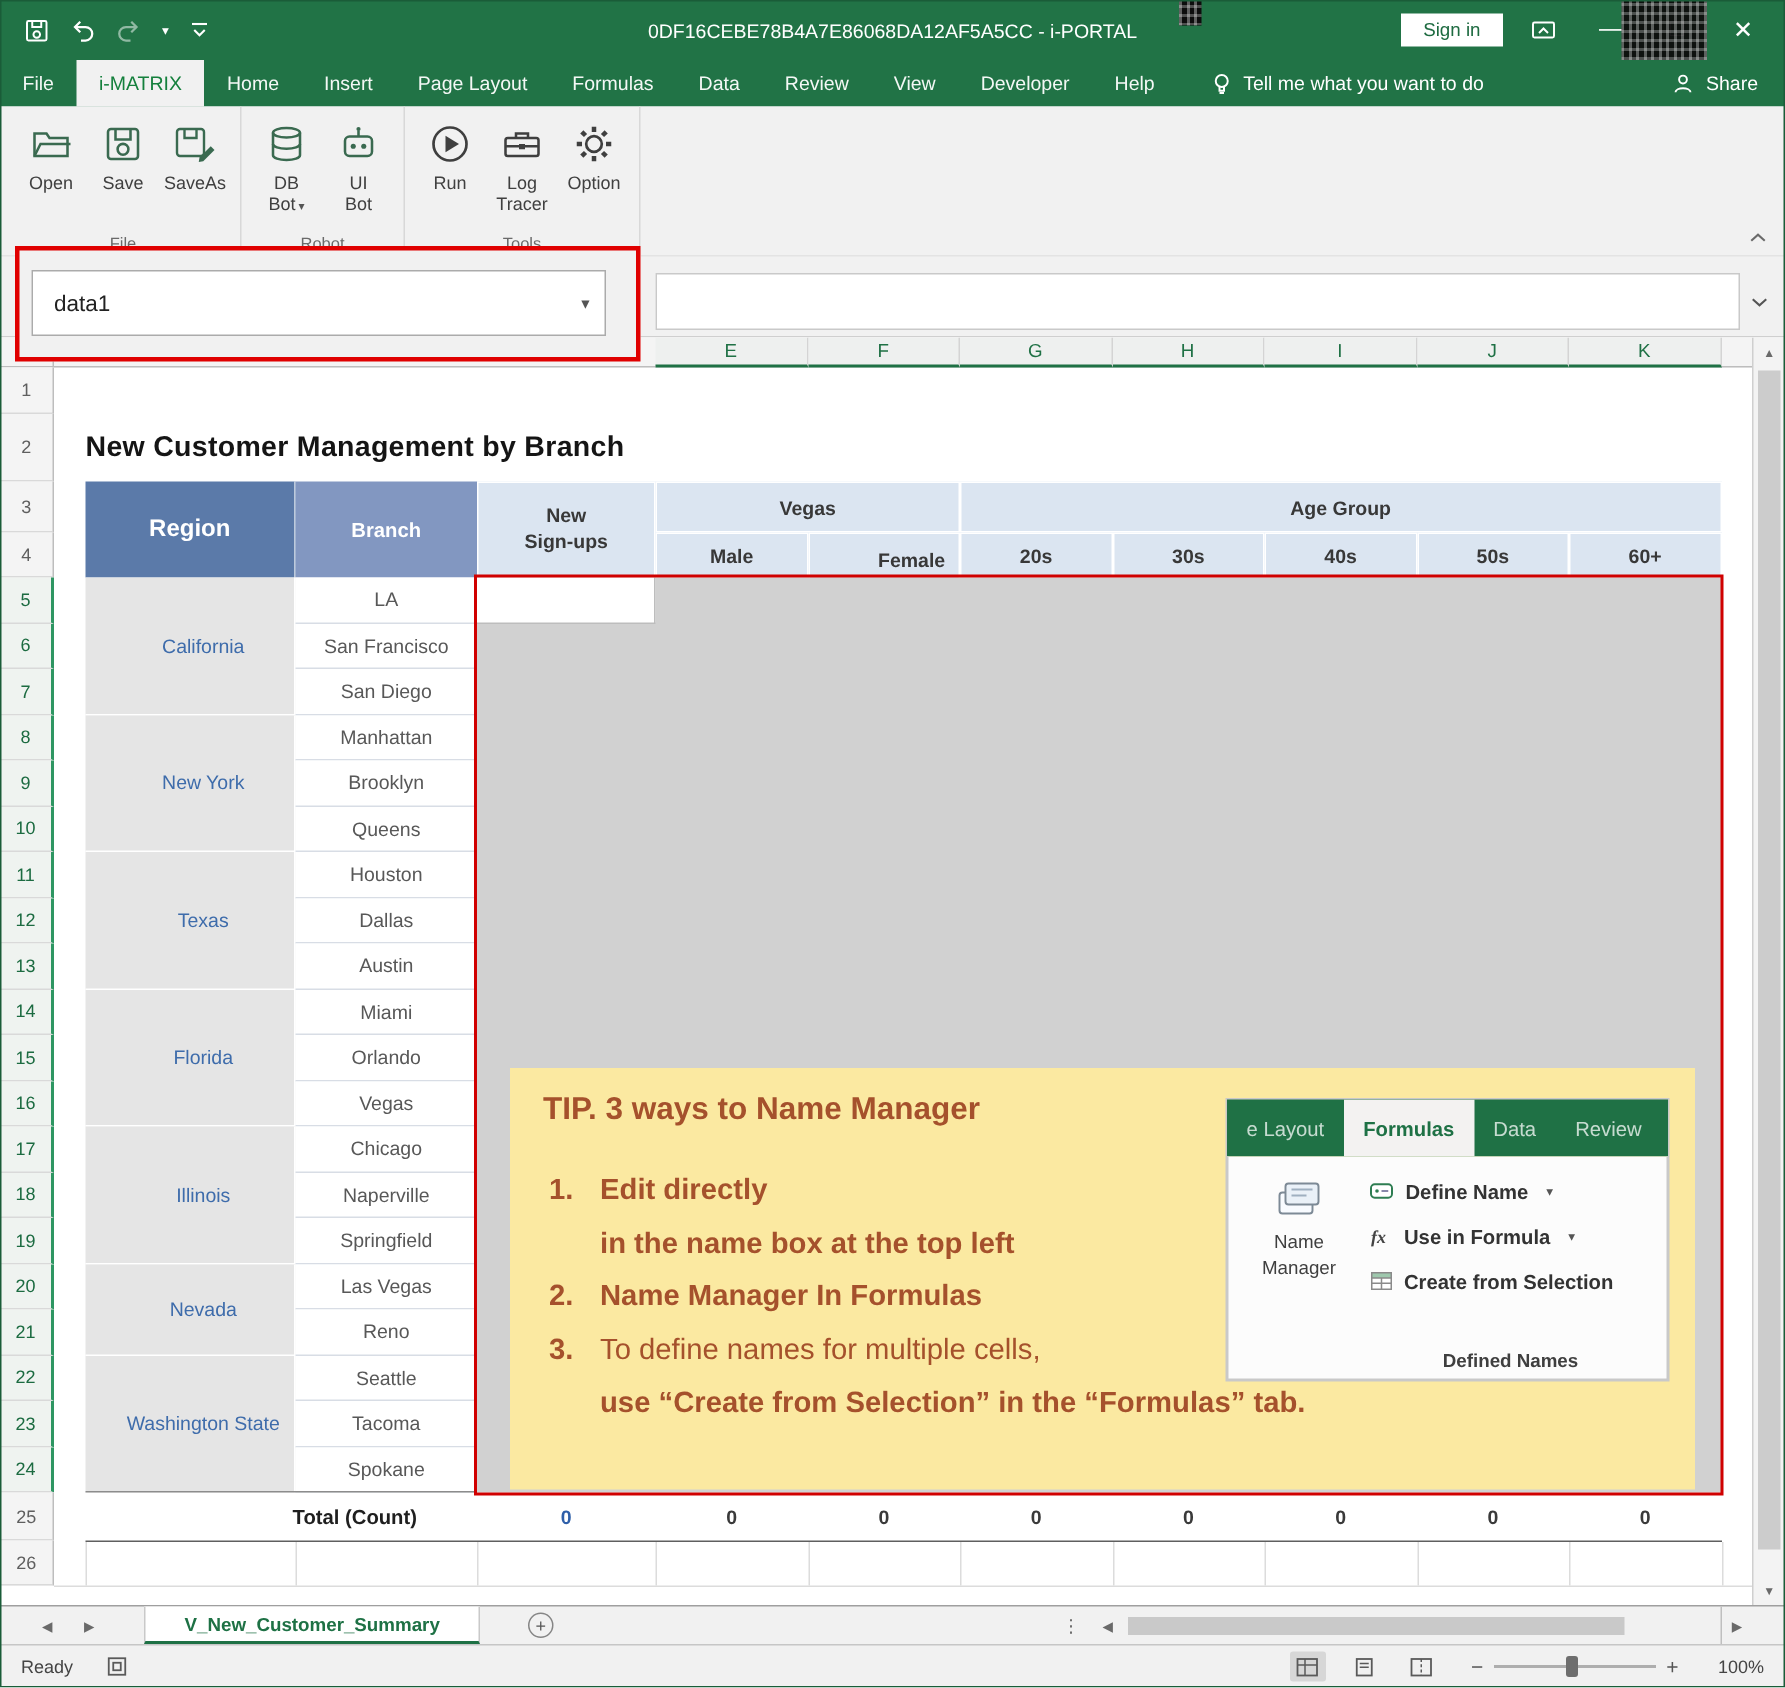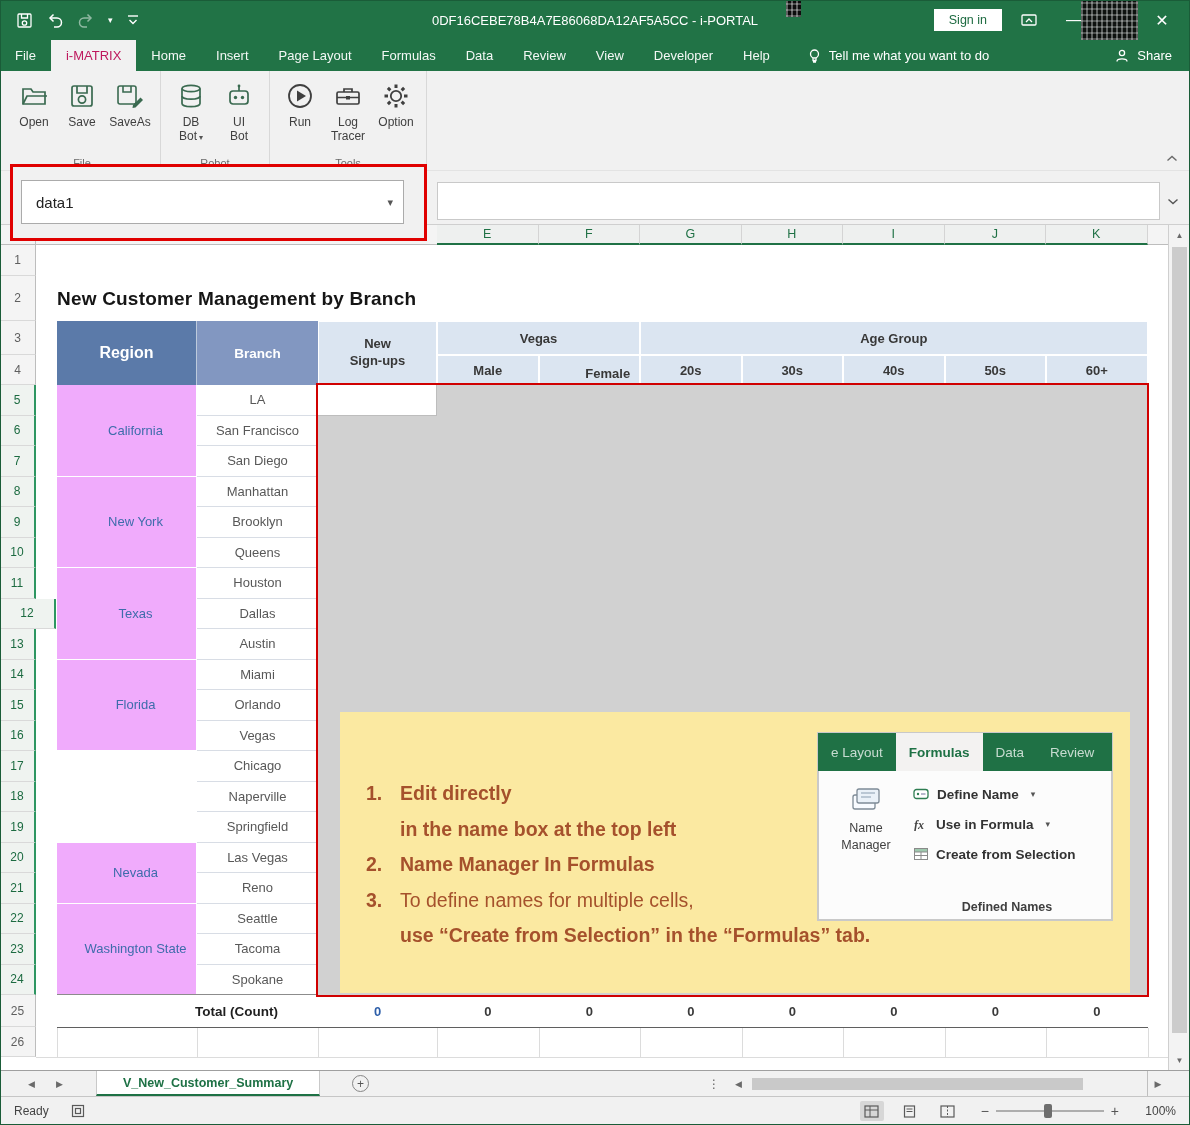--- a/index.html
+++ b/index.html
@@ -18,21 +18,21 @@
   .wbtn{width:44px;height:40px;display:flex;align-items:center;justify-content:center;font-size:16px;color:#fff;}
   .glitch{position:absolute;background:#0d0d0d;
     background-image:repeating-linear-gradient(90deg,rgba(255,255,255,.35) 0 2px,transparent 2px 5px),
                      repeating-linear-gradient(0deg,rgba(255,255,255,.28) 0 2px,transparent 2px 6px);
     z-index:3;}
 
   
   #ribbon-tabrow{position:absolute;left:0;top:40px;width:1190px;height:31px;background:#217346;display:flex;align-items:stretch;}
   #tabs-slot{display:flex;align-items:stretch;}
   .rtab{display:flex;align-items:center;padding:0 15px;font-size:13px;color:rgba(255,255,255,.95);cursor:pointer;}
-  .rtab.active{background:#f1f1f1;color:#be185d;}
+  .rtab.active{background:#f1f1f1;color:#15803d;}
   .tellme{display:flex;align-items:center;gap:7px;margin-left:22px;font-size:13px;color:#fff;}
   .share{margin-left:auto;margin-right:18px;display:flex;align-items:center;gap:7px;font-size:13px;color:#fff;}
 
   
   #ribbon{position:absolute;left:0;top:71px;width:1190px;height:99px;background:#f1f1f1;display:flex;align-items:stretch;padding-left:4px;}
   .rgroup{position:relative;display:flex;align-items:flex-start;padding:5px 6px 16px 6px;border-right:1px solid #d8d8d8;}
   .rgroup-label{position:absolute;left:0;right:0;bottom:1px;text-align:center;font-size:11px;color:#6a6a6a;}
   .rbtn{width:48px;display:flex;flex-direction:column;align-items:center;cursor:pointer;}
   .rbtn-icon{margin-top:4px;height:31px;display:flex;align-items:center;justify-content:center;}
   .rbtn-label{margin-top:4px;font-size:12px;color:#404040;text-align:center;line-height:1.2;white-space:pre-line;}
@@ -56,21 +56,21 @@
   .corner{background:#f4f4f4;border-right:1px solid #bdbdbd;border-bottom:1px solid #bdbdbd;}
   .rowstrip{background:#f4f4f4;border-right:1px solid #bdbdbd;}
   .rowhdr{display:flex;align-items:center;justify-content:center;font-size:12px;color:#5f5f5f;background:#f4f4f4;border-bottom:1px solid #d9d9d9;border-right:1px solid #bdbdbd;cursor:pointer;}
   .rowhdr.sel{color:#1c6b41;background:#eff3f0;border-right:2px solid #2e9662;}
   .sheet-title{font-size:19px;font-weight:700;color:#151515;letter-spacing:.2px;}
   .cell{position:absolute;display:flex;align-items:center;justify-content:center;font-size:13px;}
   .hdr-dark{background:#5b7aa9;color:#fff;font-weight:700;font-size:16px;border-right:1px solid rgba(255,255,255,.6);}
   .hdr-mid{background:#8297c1;color:#fff;font-weight:700;font-size:13.5px;}
   .hdr-light{background:#dbe5f1;color:#383838;font-weight:700;border:1px solid #fff;}
   .pre{white-space:pre-line;text-align:center;line-height:1.3;}
-  .region-cell{background:#f0abfc;color:#3e6cab;border-right:1px solid #fff;border-bottom:1px solid #fff;padding-left:18px;}
+  .region-cell{background:#e5e5e5;color:#3e6cab;border-right:1px solid #fff;border-bottom:1px solid #fff;padding-left:18px;}
   .branch-cell{background:#fff;color:#585858;border-bottom:1px solid #d8dde5;}
   .selbg{background:#d1d1d1;}
   .activecell{background:#fff;border-right:1px solid #bdbdbd;border-bottom:1px solid #bdbdbd;}
   .selborder{border:2px solid #d00000;pointer-events:none;z-index:4;}
   .total-label{font-weight:700;color:#1f1f1f;font-size:13.5px;justify-content:flex-end;padding-right:40px;}
   .total-val{font-weight:700;color:#3a3a3a;}
   .total-val.first{color:#2e5fa9;}
 
   
   #tipbox{position:absolute;left:340px;top:487px;width:790px;height:281px;background:#fbe9a1;z-index:5;}
@@ -318,20 +318,21 @@
   <div id="formula-expand">
       <svg width="12" height="7">
         <path d="M1.5 1.5 L6 5.5 L10.5 1.5" fill="none" stroke="#555" stroke-width="1.4"></path>
       </svg>
     </div>
 </div>
 
 <div id="sheet">
 
   <div id="tipbox">
+    <div id="tip-title">TIP. 3 ways to Name Manager</div>
     <div id="tip-list">
         <div class="tip-line b">
           <span class="tip-num">1.</span>
           <span>Edit directly</span>
         </div>
         <div class="tip-line b">
           <span class="tip-num"></span>
           <span>in the name box at the top left</span>
         </div>
         <div class="tip-line b">
@@ -424,21 +425,21 @@
     <div class="rowhdr" style="position: absolute; left: 0px; top: 51px; width: 36px; height: 45px;">2</div>
     <div class="rowhdr" style="position: absolute; left: 0px; top: 96px; width: 36px; height: 34px;">3</div>
     <div class="rowhdr" style="position: absolute; left: 0px; top: 130px; width: 36px; height: 30px;">4</div>
     <div class="rowhdr sel" style="position: absolute; left: 0px; top: 160px; width: 36px; height: 30.5px;">5</div>
     <div class="rowhdr sel" style="position: absolute; left: 0px; top: 190.5px; width: 36px; height: 30.5px;">6</div>
     <div class="rowhdr sel" style="position: absolute; left: 0px; top: 221px; width: 36px; height: 30.5px;">7</div>
     <div class="rowhdr sel" style="position: absolute; left: 0px; top: 251.5px; width: 36px; height: 30.5px;">8</div>
     <div class="rowhdr sel" style="position: absolute; left: 0px; top: 282px; width: 36px; height: 30.5px;">9</div>
     <div class="rowhdr sel" style="position: absolute; left: 0px; top: 312.5px; width: 36px; height: 30.5px;">10</div>
     <div class="rowhdr sel" style="position: absolute; left: 0px; top: 343px; width: 36px; height: 30.5px;">11</div>
-    <div class="rowhdr sel" style="position: absolute; left: 0px; top: 373.5px; width: 56px; height: 30.5px;">12</div>
+    <div class="rowhdr sel" style="position: absolute; left: 0px; top: 373.5px; width: 36px; height: 30.5px;">12</div>
     <div class="rowhdr sel" style="position: absolute; left: 0px; top: 404px; width: 36px; height: 30.5px;">13</div>
     <div class="rowhdr sel" style="position: absolute; left: 0px; top: 434.5px; width: 36px; height: 30.5px;">14</div>
     <div class="rowhdr sel" style="position: absolute; left: 0px; top: 465px; width: 36px; height: 30.5px;">15</div>
     <div class="rowhdr sel" style="position: absolute; left: 0px; top: 495.5px; width: 36px; height: 30.5px;">16</div>
     <div class="rowhdr sel" style="position: absolute; left: 0px; top: 526px; width: 36px; height: 30.5px;">17</div>
     <div class="rowhdr sel" style="position: absolute; left: 0px; top: 556.5px; width: 36px; height: 30.5px;">18</div>
     <div class="rowhdr sel" style="position: absolute; left: 0px; top: 587px; width: 36px; height: 30.5px;">19</div>
     <div class="rowhdr sel" style="position: absolute; left: 0px; top: 617.5px; width: 36px; height: 30.5px;">20</div>
     <div class="rowhdr sel" style="position: absolute; left: 0px; top: 648px; width: 36px; height: 30.5px;">21</div>
     <div class="rowhdr sel" style="position: absolute; left: 0px; top: 678.5px; width: 36px; height: 30.5px;">22</div>
@@ -469,20 +470,21 @@
     <div class="cell branch-cell" style="position: absolute; left: 197px; top: 282px; width: 121px; height: 30.5px;">Brooklyn</div>
     <div class="cell branch-cell" style="position: absolute; left: 197px; top: 312.5px; width: 121px; height: 30.5px;">Queens</div>
     <div class="cell region-cell" style="position: absolute; left: 57px; top: 343px; width: 140px; height: 91.5px;">Texas</div>
     <div class="cell branch-cell" style="position: absolute; left: 197px; top: 343px; width: 121px; height: 30.5px;">Houston</div>
     <div class="cell branch-cell" style="position: absolute; left: 197px; top: 373.5px; width: 121px; height: 30.5px;">Dallas</div>
     <div class="cell branch-cell" style="position: absolute; left: 197px; top: 404px; width: 121px; height: 30.5px;">Austin</div>
     <div class="cell region-cell" style="position: absolute; left: 57px; top: 434.5px; width: 140px; height: 91.5px;">Florida</div>
     <div class="cell branch-cell" style="position: absolute; left: 197px; top: 434.5px; width: 121px; height: 30.5px;">Miami</div>
     <div class="cell branch-cell" style="position: absolute; left: 197px; top: 465px; width: 121px; height: 30.5px;">Orlando</div>
     <div class="cell branch-cell" style="position: absolute; left: 197px; top: 495.5px; width: 121px; height: 30.5px;">Vegas</div>
+    <div class="cell region-cell" style="position: absolute; left: 57px; top: 526px; width: 140px; height: 91.5px;">Illinois</div>
     <div class="cell branch-cell" style="position: absolute; left: 197px; top: 526px; width: 121px; height: 30.5px;">Chicago</div>
     <div class="cell branch-cell" style="position: absolute; left: 197px; top: 556.5px; width: 121px; height: 30.5px;">Naperville</div>
     <div class="cell branch-cell" style="position: absolute; left: 197px; top: 587px; width: 121px; height: 30.5px;">Springfield</div>
     <div class="cell region-cell" style="position: absolute; left: 57px; top: 617.5px; width: 140px; height: 61px;">Nevada</div>
     <div class="cell branch-cell" style="position: absolute; left: 197px; top: 617.5px; width: 121px; height: 30.5px;">Las Vegas</div>
     <div class="cell branch-cell" style="position: absolute; left: 197px; top: 648px; width: 121px; height: 30.5px;">Reno</div>
     <div class="cell region-cell" style="position: absolute; left: 57px; top: 678.5px; width: 140px; height: 91.5px;">Washington State</div>
     <div class="cell branch-cell" style="position: absolute; left: 197px; top: 678.5px; width: 121px; height: 30.5px;">Seattle</div>
     <div class="cell branch-cell" style="position: absolute; left: 197px; top: 709px; width: 121px; height: 30.5px;">Tacoma</div>
     <div class="cell branch-cell" style="position: absolute; left: 197px; top: 739.5px; width: 121px; height: 30.5px;">Spokane</div>

